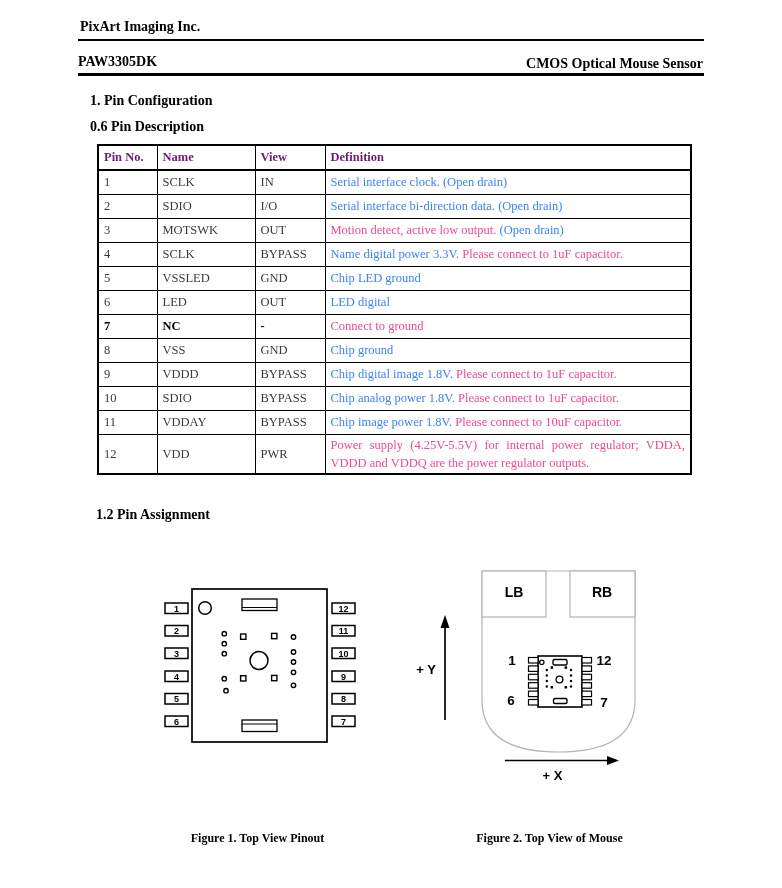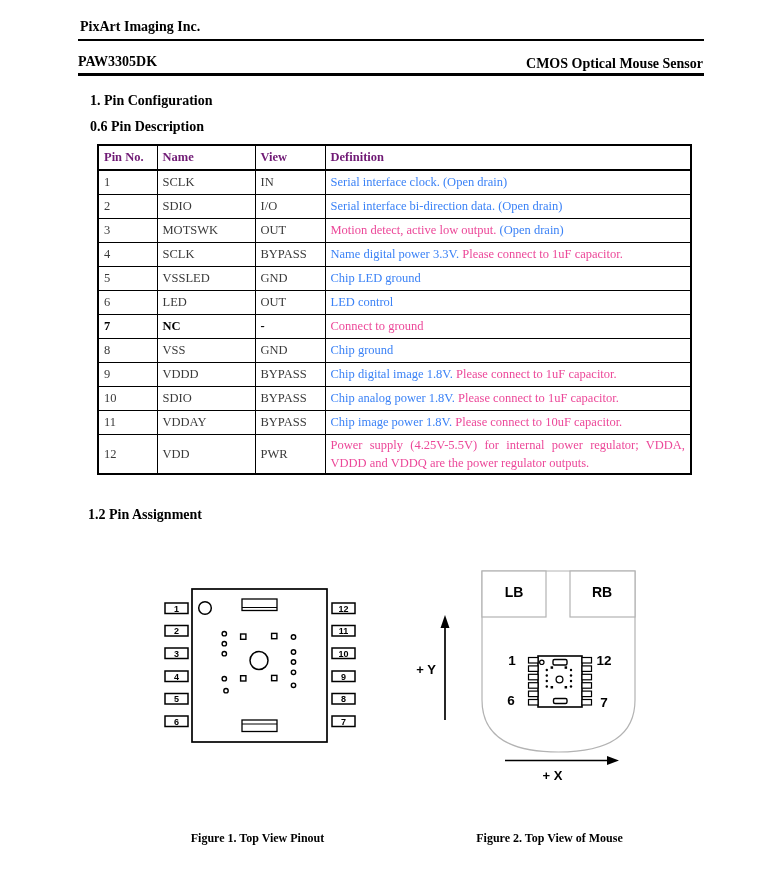--- a/index.html
+++ b/index.html
@@ -77,21 +77,21 @@
       <tr>
         <td>5</td>
         <td>VSSLED</td>
         <td>GND</td>
         <td><span class="reg">Chip LED ground</span></td>
       </tr>
       <tr>
         <td>6</td>
         <td>LED</td>
         <td>OUT</td>
-        <td><span class="reg">LED control</span></td>
+        <td><span class="reg">LED digital</span></td>
       </tr>
       <tr class="dark">
         <td>7</td>
         <td>NC</td>
         <td>-</td>
         <td><span class="bold">Connect to ground</span></td>
       </tr>
       <tr>
         <td>8</td>
         <td>VSS</td>
@@ -118,21 +118,21 @@
       </tr>
       <tr>
         <td>12</td>
         <td>VDD</td>
         <td>PWR</td>
         <td class="justify"><span class="bold">Power supply (4.25V-5.5V) for internal power regulator; VDDA, VDDD and VDDQ are the power regulator outputs.</span></td>
       </tr>
     </tbody>
 </table>
 
-<div class="abs sect" style="left:88px;top:507px;">1.2 Pin Assignment</div>
+<div class="abs sect" style="left:96px;top:507px;">1.2 Pin Assignment</div>
 
 <svg class="abs" style="left:150px;top:578px;" width="215" height="172" viewBox="0 0 215 172">
 
   <rect x="42" y="11" width="135" height="153" fill="#ffffff" stroke="#000" stroke-width="1.7"></rect>
 
   <g font-size="9" text-anchor="middle">
     <rect x="15" y="25" width="23" height="10.5" fill="#fff" stroke="#000" stroke-width="1.5"></rect>
     <rect x="15" y="47.5" width="23" height="10.5" fill="#fff" stroke="#000" stroke-width="1.5"></rect>
     <rect x="15" y="70" width="23" height="10.5" fill="#fff" stroke="#000" stroke-width="1.5"></rect>
     <rect x="15" y="93" width="23" height="10.5" fill="#fff" stroke="#000" stroke-width="1.5"></rect>

